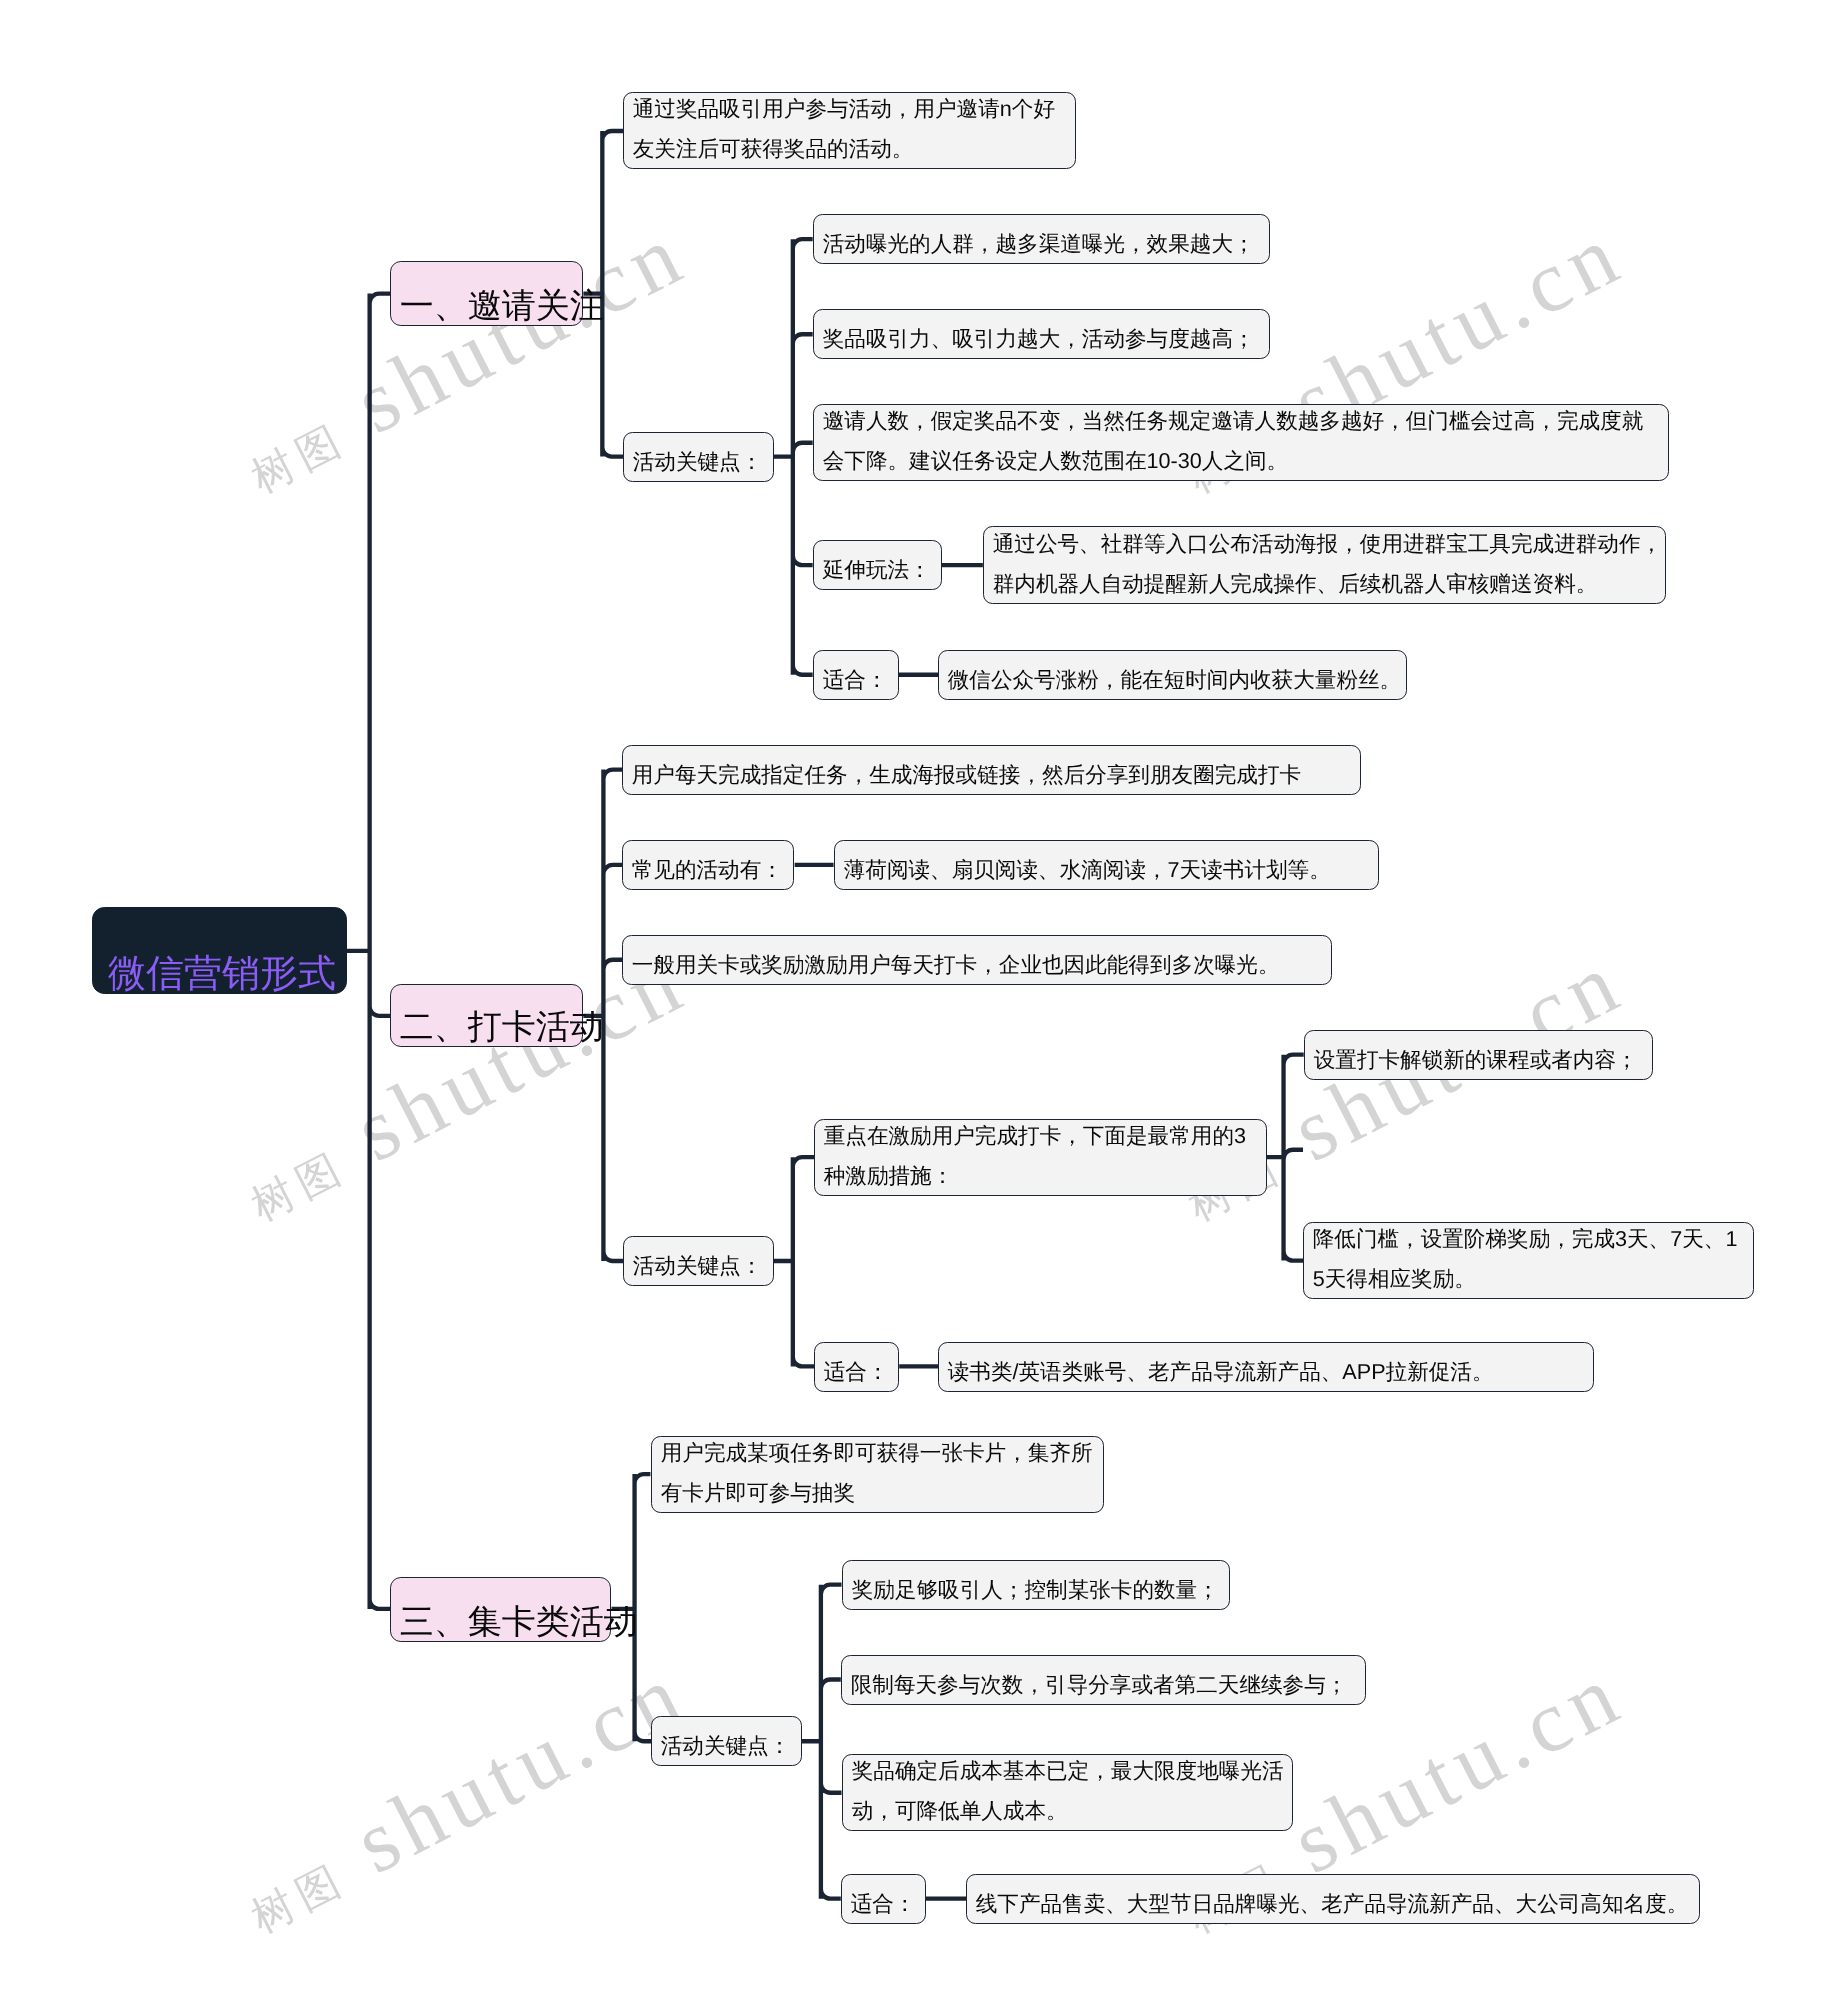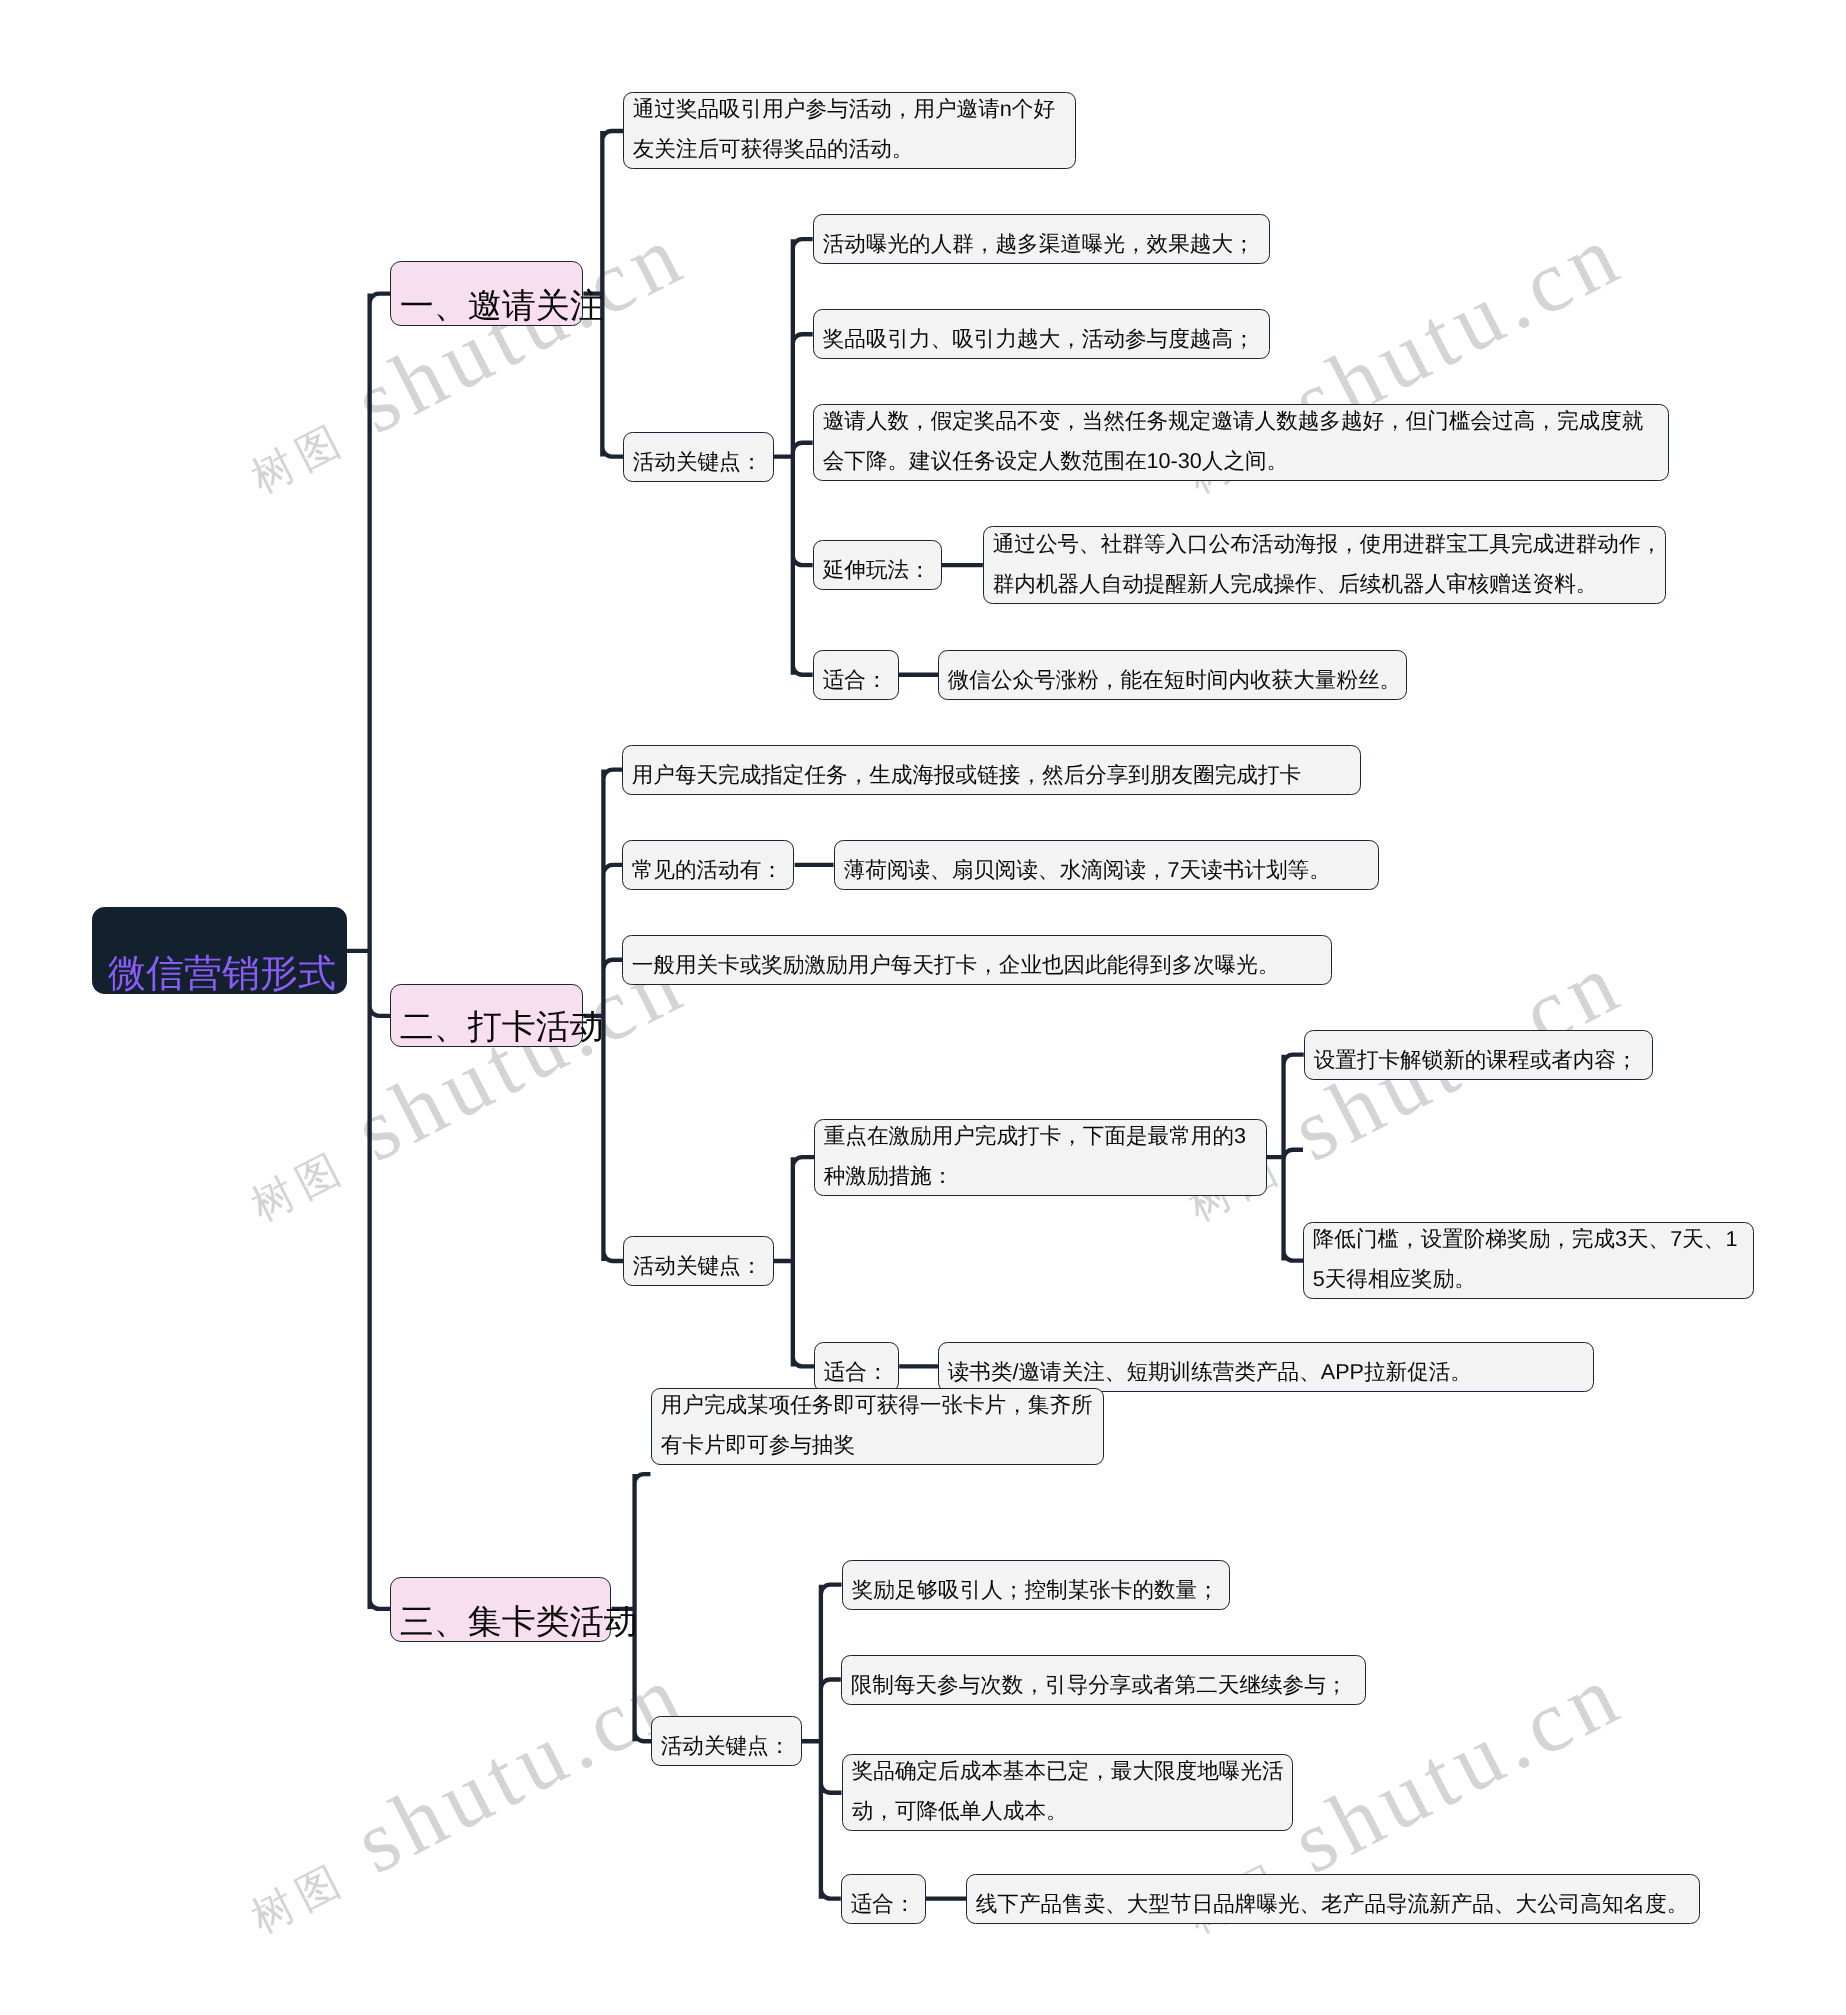--- a/index.html
+++ b/index.html
@@ -94,26 +94,26 @@
     <div class="node" style="left: 1304px; top: 1030px; width: 349px; height: 50px;">
       <span>设置打卡解锁新的课程或者内容；</span>
     </div>
     <div class="node" style="left: 1303px; top: 1222px; width: 451px; height: 77px;">
       <span>降低门槛，设置阶梯奖励，完成3天、7天、1<br>5天得相应奖励。</span>
     </div>
     <div class="node" style="left: 814px; top: 1342px; width: 85px; height: 50px;">
       <span>适合：</span>
     </div>
     <div class="node" style="left: 938px; top: 1342px; width: 656px; height: 50px;">
-      <span>读书类/邀请关注、短期训练营类产品、APP拉新促活。</span>
+      <span>读书类/英语类账号、老产品导流新产品、APP拉新促活。</span>
     </div>
     <div class="node branch" style="left: 390px; top: 1577px; width: 221px; height: 65px;">
       <span>三、集卡类活动</span>
     </div>
-    <div class="node" style="left: 651px; top: 1388px; width: 453px; height: 77px; border-radius: 9px;">
+    <div class="node" style="left: 651px; top: 1436px; width: 453px; height: 77px;">
       <span>用户完成某项任务即可获得一张卡片，集齐所<br>有卡片即可参与抽奖</span>
     </div>
     <div class="node" style="left: 651px; top: 1716px; width: 151px; height: 50px;">
       <span>活动关键点：</span>
     </div>
     <div class="node" style="left: 841px; top: 1655px; width: 525px; height: 50px;">
       <span>限制每天参与次数，引导分享或者第二天继续参与；</span>
     </div>
     <div class="node" style="left: 842px; top: 1560px; width: 388px; height: 50px;">
       <span>奖励足够吸引人；控制某张卡的数量；</span>

